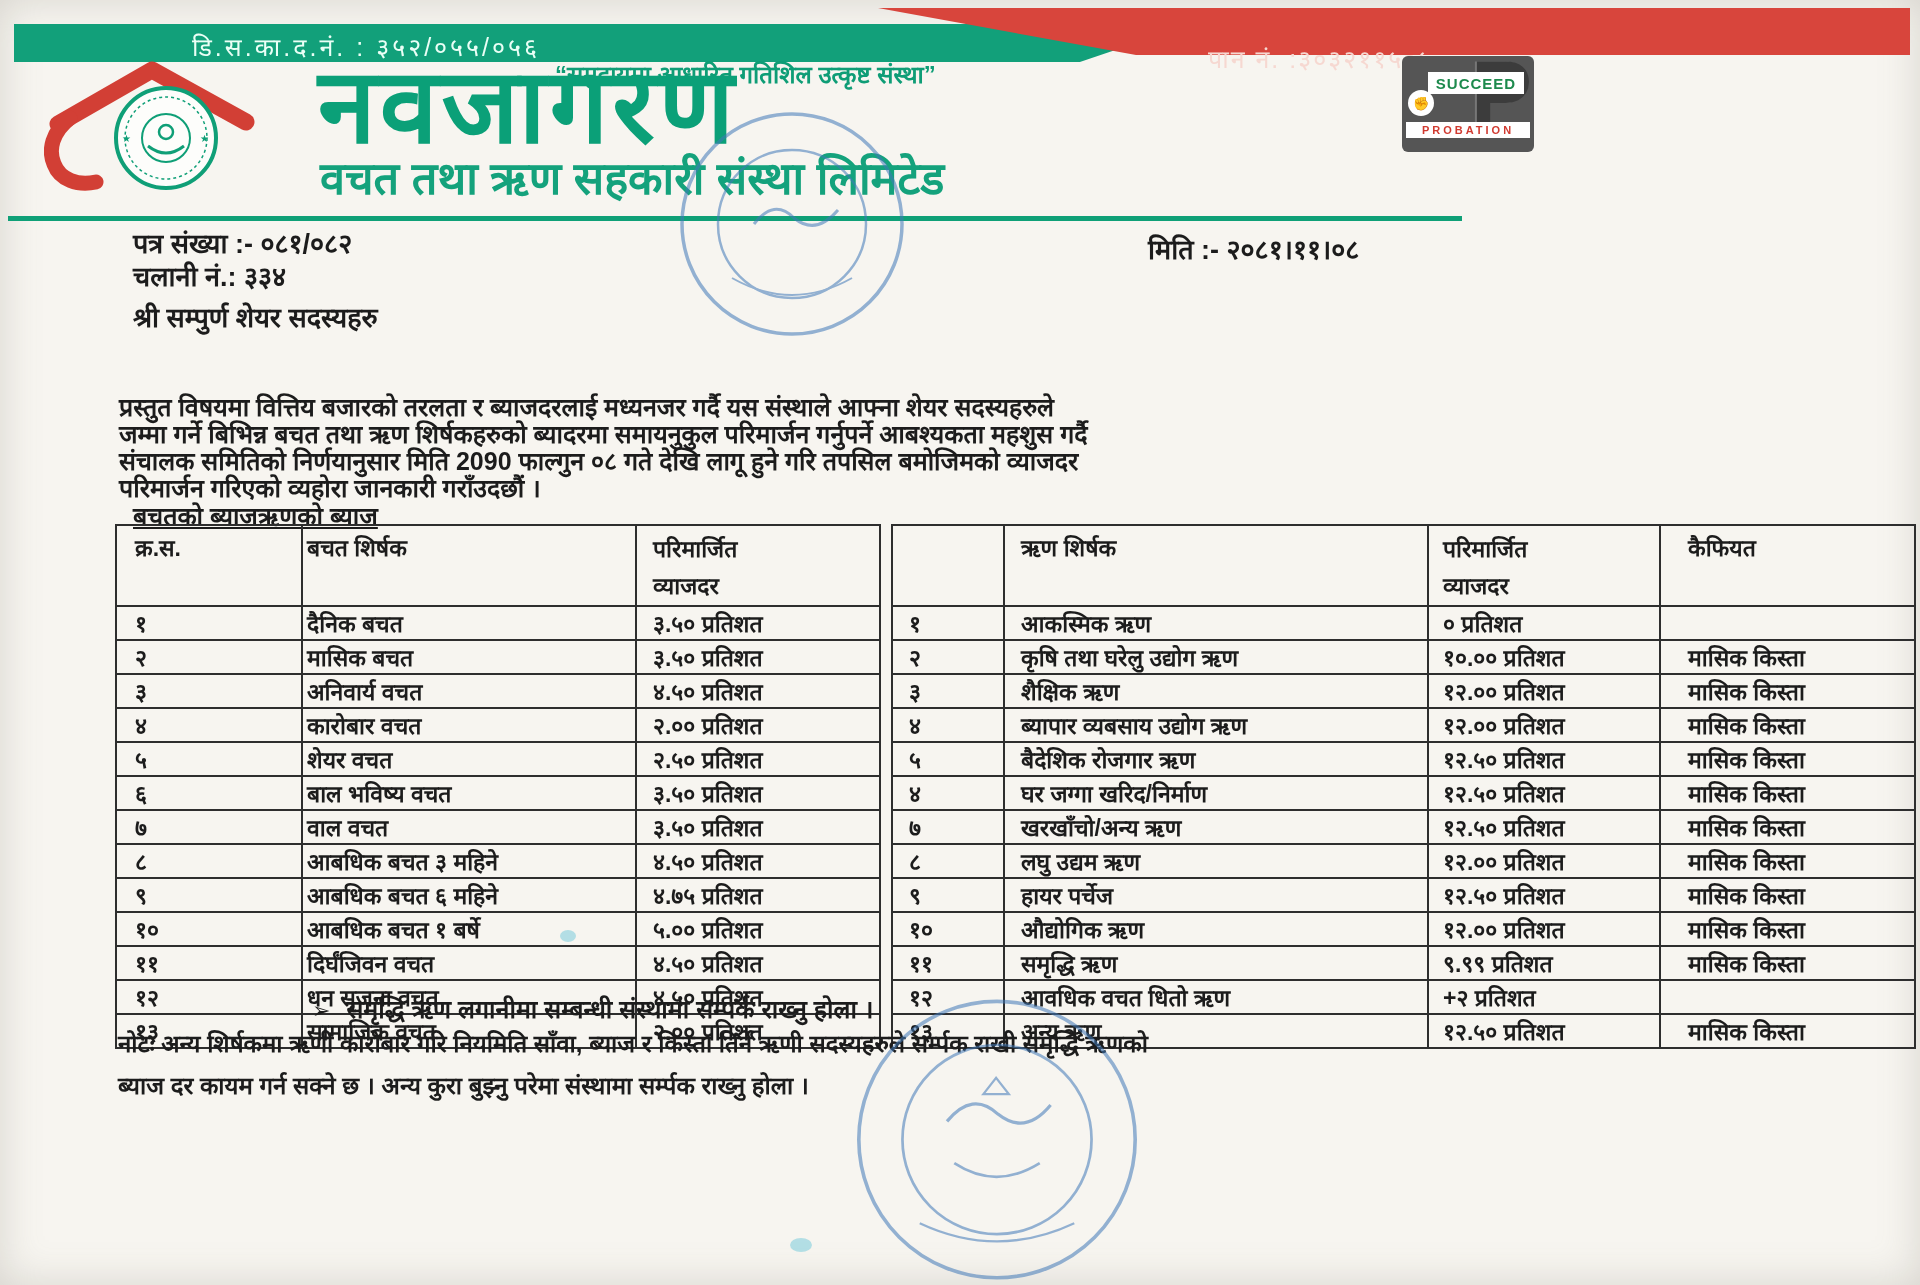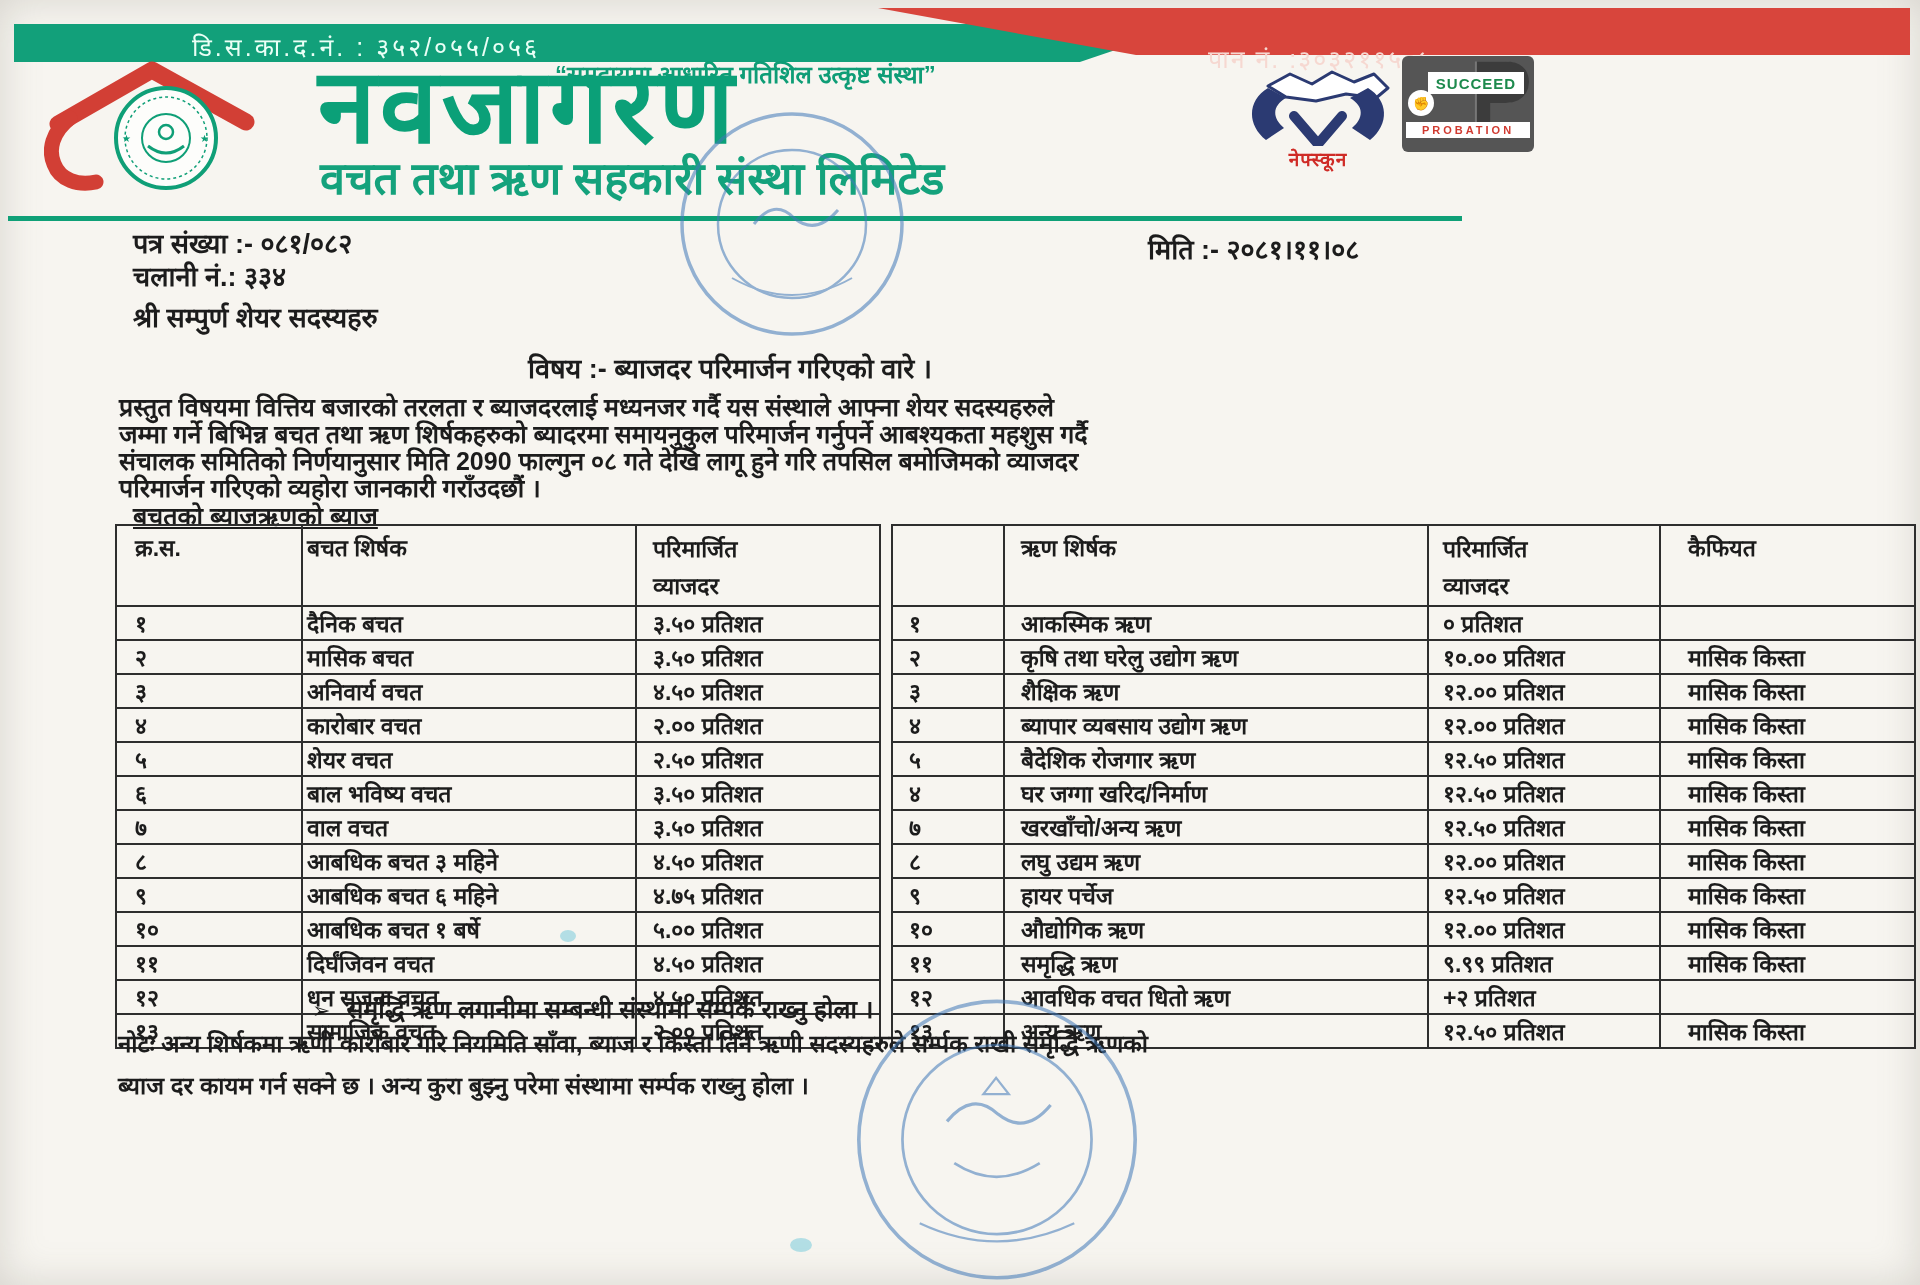--- a/index.html
+++ b/index.html
@@ -96,47 +96,37 @@
       <circle cx="122" cy="80" r="50" fill="#fdfdfb" stroke="#0f9f77" stroke-width="4"></circle>
       <circle cx="122" cy="80" r="41" fill="none" stroke="#0f9f77" stroke-width="1.5" stroke-dasharray="3 3"></circle>
       <circle cx="122" cy="80" r="24" fill="none" stroke="#0f9f77" stroke-width="2"></circle>
       <path d="M104 88 q18 14 36 0" fill="none" stroke="#0f9f77" stroke-width="3"></path>
       <circle cx="122" cy="74" r="7" fill="none" stroke="#0f9f77" stroke-width="2.5"></circle>
       <text x="78" y="84" font-size="10" fill="#0f9f77">★</text>
       <text x="156" y="84" font-size="10" fill="#0f9f77">★</text>
     </svg>
   </div>
 
-  <div class="abs logo-nefscun">
-    <svg width="160" height="88" viewBox="0 0 160 88">
-      <polygon points="30,28 52,16 74,26 94,14 116,24 136,16 150,30 138,40 108,36 78,43 48,39 30,28" fill="#ffffff" stroke="#2b3a72" stroke-width="3" stroke-linejoin="round"></polygon>
-      <path d="M30 30 C10 42 8 66 28 82 L46 70 C34 60 34 48 48 40 Z" fill="#2b3a72"></path>
-      <path d="M130 30 C150 42 152 66 132 82 L114 70 C126 60 126 48 112 40 Z" fill="#2b3a72"></path>
-      <path d="M56 58 L80 86 L104 58" fill="none" stroke="#2b3a72" stroke-width="10" stroke-linecap="round"></path>
-    </svg>
-    <div class="nefscun-label">नेफ्स्कून</div>
-  </div>
 
   <div class="abs logo-succeed">
     <div class="succeed-p">P</div>
     <div class="succeed-band">
         <span class="succeed-text">SUCCEED</span>
       </div>
     <div class="succeed-fist">✊</div>
     <div class="probation-band">
         <span class="probation-text">PROBATION</span>
       </div>
   </div>
 
   <div class="abs letter-no nowrap">पत्र संख्या :- ०८१/०८२</div>
   <div class="abs dispatch-no nowrap">चलानी नं.: ३३४</div>
   <div class="abs date-line nowrap">मिति :- २०८१।११।०८</div>
 
   <div class="abs salutation nowrap">श्री सम्पुर्ण शेयर सदस्यहरु</div>
-  <div class="abs subject nowrap">विषय :- ब्याजदर परिमार्जन गरिएको वारे ।</div>
 
   <div class="abs body-par">
     <div>प्रस्तुत विषयमा वित्तिय बजारको तरलता र ब्याजदरलाई मध्यनजर गर्दै यस संस्थाले आफ्ना शेयर सदस्यहरुले</div>
     <div>जम्मा गर्ने बिभिन्न बचत तथा ऋण शिर्षकहरुको ब्यादरमा समायनुकुल परिमार्जन गर्नुपर्ने आबश्यकता महशुस गर्दै</div>
     <div>संचालक समितिको निर्णयानुसार मिति 2090 फाल्गुन ०८ गते देखि लागू हुने गरि तपसिल बमोजिमको व्याजदर</div>
     <div>परिमार्जन गरिएको व्यहोरा जानकारी गराँउदछौं ।</div>
   </div>
 
   <div class="abs table-heading nowrap">बचतको ब्याजऋणको ब्याज</div>
 

